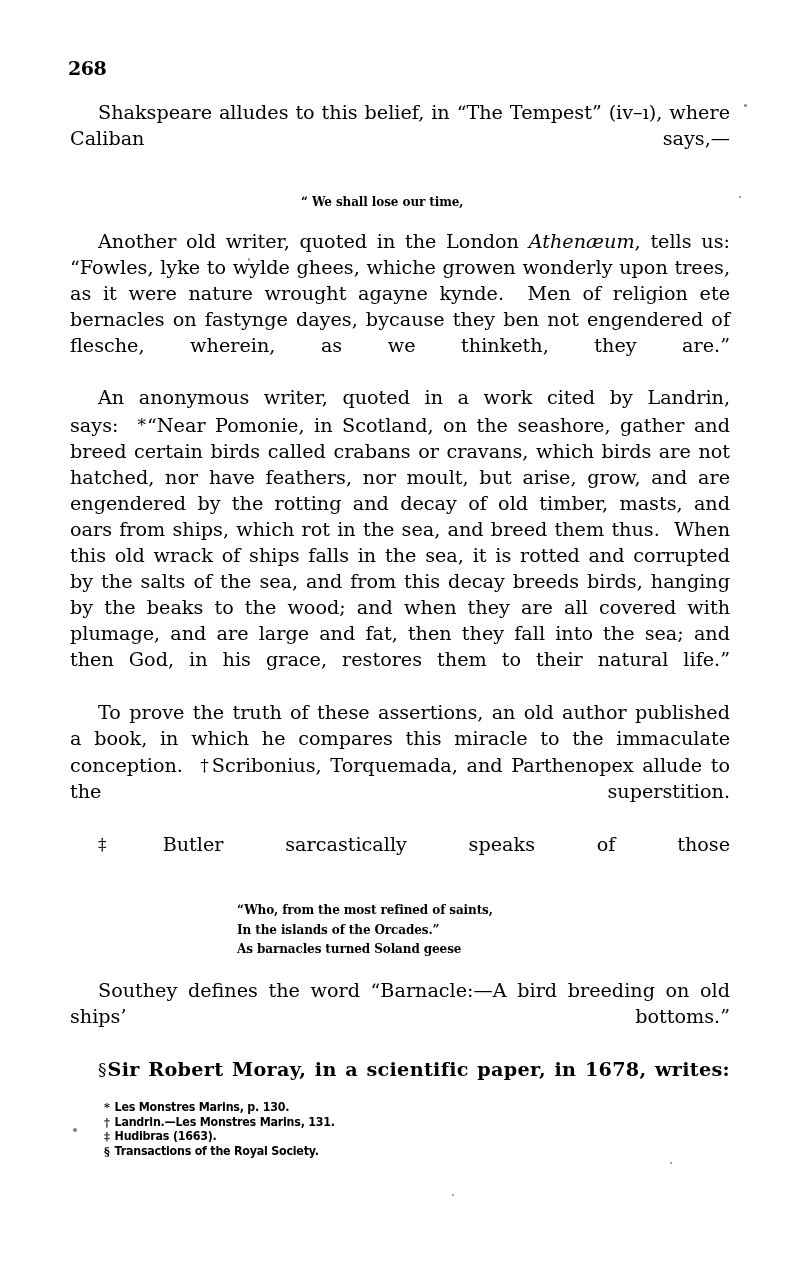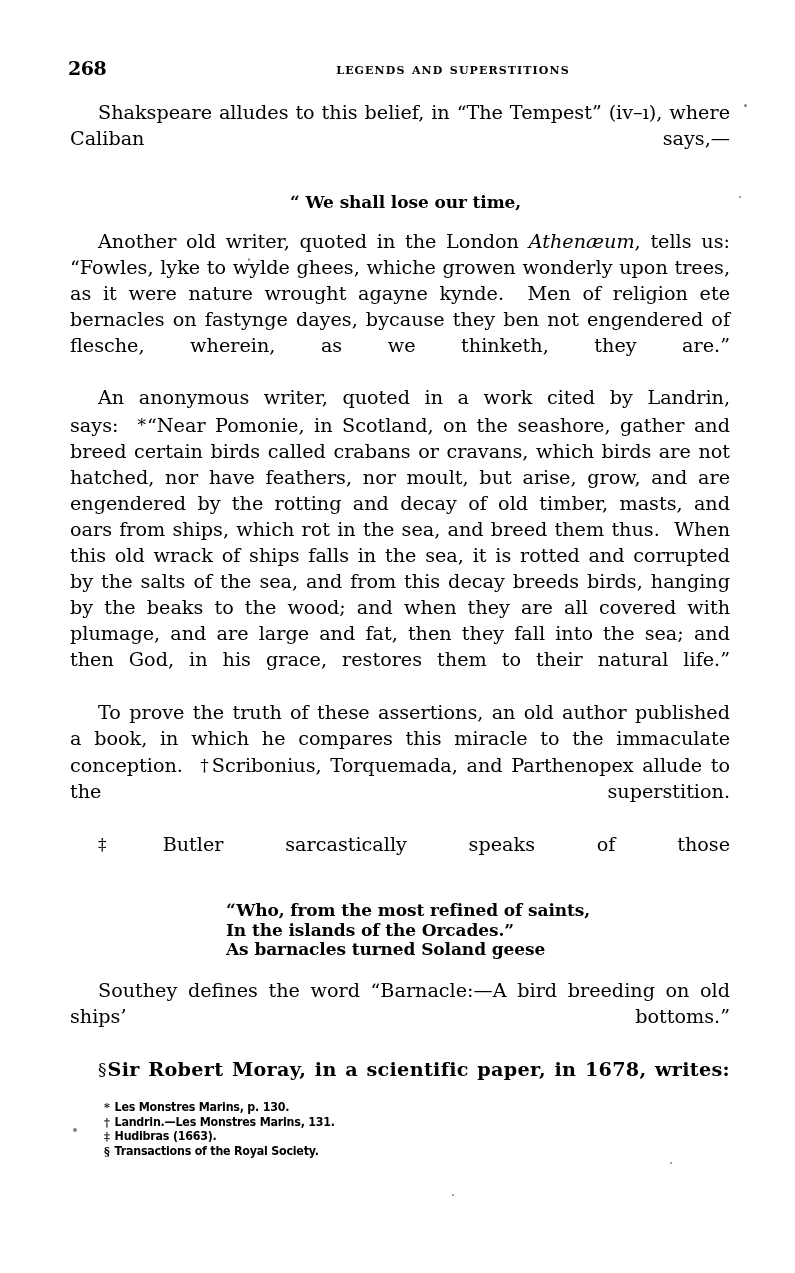--- a/index.html
+++ b/index.html
@@ -85,22 +85,22 @@
   .ital { font-style: italic; }
   .mark {
     font-size: 17px;
     vertical-align: 1px;
     padding-right: 1px;
   }
   .oldstyle { letter-spacing: 0.3px; font-weight: bold; }
 
   
   .verse {
-    margin: 0;
-    font-size: 17px;
+    margin: 11px;
+    font-size: 12px;
     line-height: 19.6px;
     font-family: "DejaVu Serif", "Liberation Serif", serif;
     font-weight: 700;
     letter-spacing: -0.1px;
   }
   .verse .ln { display: block; white-space: pre; }
   .verse.tempest {
     padding-left: 186px;
     margin-top: 15px;
     margin-bottom: 16px;
@@ -145,21 +145,20 @@
     opacity: 0.55;
   }
 </style>
 </head>
 <body>
 
 <div class="page">
 
   <div class="runhead">
     <div class="folio">268</div>
-    <div class="runtitle">Legends and Superstitions</div>
   </div>
 
   <div class="textblock">
 
 
     <p class="body">Shakspeare alludes to this belief, in “The Tempest” (iv–ı), where Caliban says,—</p>
 
     <div class="verse tempest">
       <span class="ln a">“ We shall lose our time,</span>
     </div>

